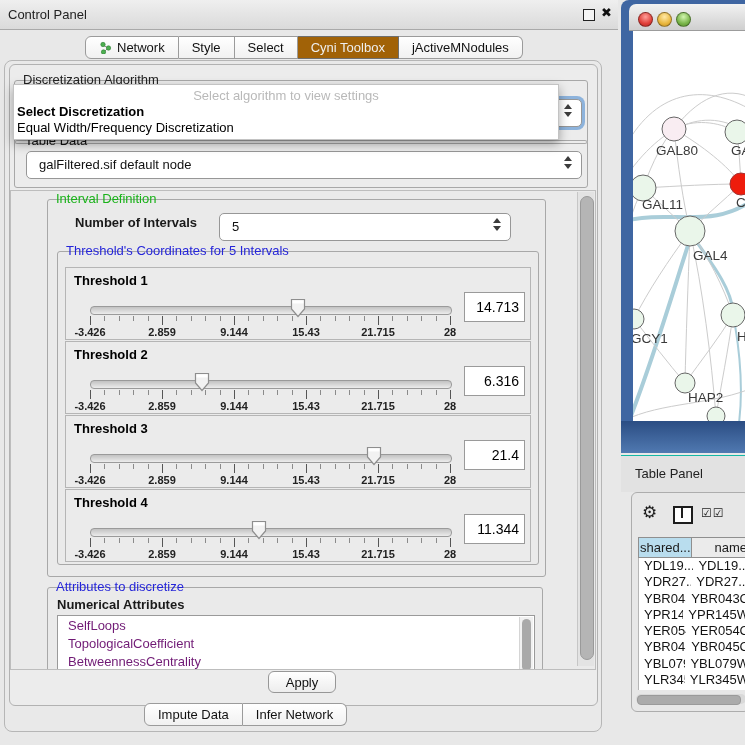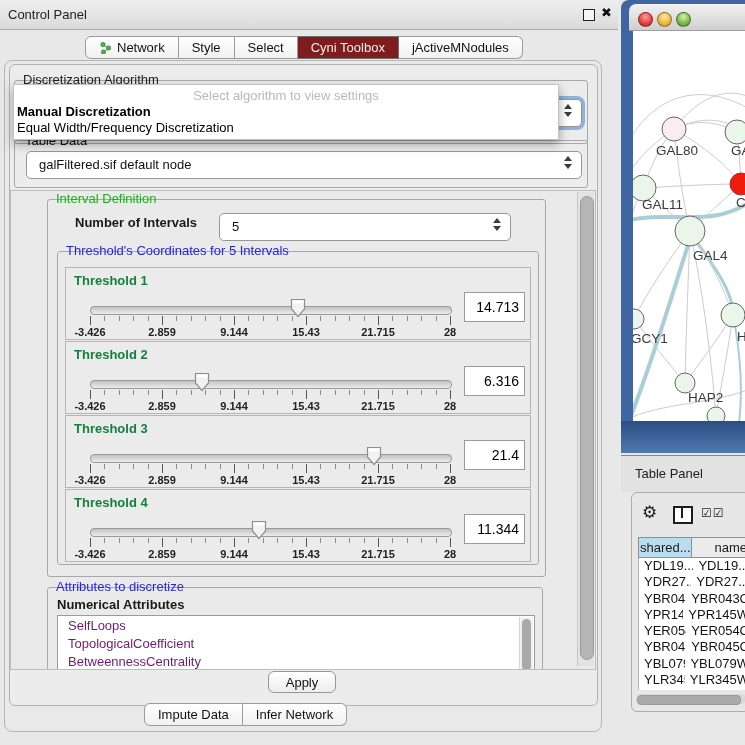--- a/index.html
+++ b/index.html
@@ -13,21 +13,21 @@
   #cp-title{left:8px;top:7px;font-size:13px;color:#222;}
   #float-icon{left:583px;top:9px;width:10px;height:10px;border:1.5px solid #222;background:#f4f4f4;}
   #close-icon{left:601px;top:5px;font-size:13px;font-weight:bold;color:#111;cursor:default;}
 
   
   .segbar{display:flex;height:23px;}
   .seg{display:flex;align-items:center;gap:5px;padding:0 13px;font-size:13px;
        background:linear-gradient(#ffffff,#f1f1f1);border:1px solid #9b9b9b;border-left:none;color:#111;}
   .seg:first-child{border-left:1px solid #9b9b9b;border-radius:6px 0 0 6px;}
   .seg:last-child{border-radius:0 6px 6px 0;}
-  .seg.sel{background:#7f1d1d;color:#efefef;border-color:#6e6e6e;}
+  .seg.sel{background:#a16207;color:#efefef;border-color:#6e6e6e;}
   #cp-tabs{left:85px;top:36px;}
   #bottom-tabs{left:144px;top:703px;}
 
   
   #cp-outer{left:4px;top:60px;width:596px;height:670px;border:1px solid #b6b6b6;border-radius:8px;background:#e9e9e9;}
   #cp-inner{left:9px;top:64px;width:587px;height:640px;border:1px solid #b2b2b2;border-radius:6px;background:#ececec;}
 
   .groupbox{position:absolute;border:1px solid #a8a8a8;border-radius:3px;}
   .grouptitle{position:absolute;font-size:13px;background:transparent;padding:0 3px;}
 
@@ -58,21 +58,21 @@
   #vscroll-thumb{left:2px;top:4px;width:12px;height:462px;background:#b5b5b5;border:1px solid #9a9a9a;border-radius:7px;}
 
   #interval-group{left:36px;top:8px;width:497px;height:376px;}   
   #interval-title{left:42px;top:0px;color:#19b219;}
   #numint-label{left:64px;top:24px;font-size:13px;font-weight:bold;}
   #numint-spinner{left:208px;top:22px;width:290px;height:26px;}
   #thr-group{left:46px;top:60px;width:480px;height:312px;}
   #thr-title{left:52px;top:52px;color:#2525d9;}
 
   .thr-block{position:absolute;left:54px;width:464px;height:71px;border:1px solid #b5b5b5;background:#ebebeb;}
-  .thr-label{position:absolute;left:8px;top:5px;font-size:13px;font-weight:bold;color:#15803d;}
+  .thr-label{position:absolute;left:8px;top:5px;font-size:13px;font-weight:bold;color:#000000;}
   .thr-track{position:absolute;left:24px;top:38px;width:360px;height:7px;border:1px solid #9a9a9a;border-radius:4px;
              background:linear-gradient(#c2c2c2,#ececec);}
   .thr-thumb{position:absolute;top:30px;width:16px;height:20px;}
   .ticks-minor{position:absolute;left:24px;top:48px;width:361px;height:5px;
      background:repeating-linear-gradient(to right,#8a8a8a 0 1px,transparent 1px 14.4px);}
   .ticks-major{position:absolute;left:24px;top:48px;width:361px;height:9px;
      background:repeating-linear-gradient(to right,#555 0 1px,transparent 1px 72px);}
   .tick-lab{position:absolute;top:58px;transform:translateX(-50%);font-size:11px;font-weight:bold;color:#222;white-space:nowrap;}
   .thr-value{position:absolute;left:398px;top:24px;width:52px;height:26px;border:1px solid #9a9a9a;background:#fff;
              font-size:14px;text-align:right;padding-right:5px;font-family:inherit;}
@@ -163,21 +163,21 @@
   <div id="algo-title" class="abs grouptitle">Discretization Algorithm</div>
   <div id="algo-combo" class="abs combo">
     <div class="stepper">
         <div class="up"></div>
         <div class="dn"></div>
       </div>
   </div>
 
   <div id="algo-popup" class="abs">
     <div id="popup-hint" class="abs">Select algorithm to view settings</div>
-  <div class="popup-opt" style="top: 19px; font-weight: bold;">Manual Discretization</div>
+  <div class="popup-opt" style="top: 19px; font-weight: bold;">Select Discretization</div>
       <div class="popup-opt" style="top: 35px; font-weight: normal;">Equal Width/Frequency Discretization</div>
     </div>
 
   <div id="tabledata-group" class="abs groupbox"></div>
   <div id="tabledata-title" class="abs grouptitle">Table Data</div>
   <div id="tabledata-combo" class="abs combo">
     <div class="val">galFiltered.sif default node</div>
     <div class="stepper">
         <div class="up"></div>
         <div class="dn"></div>

